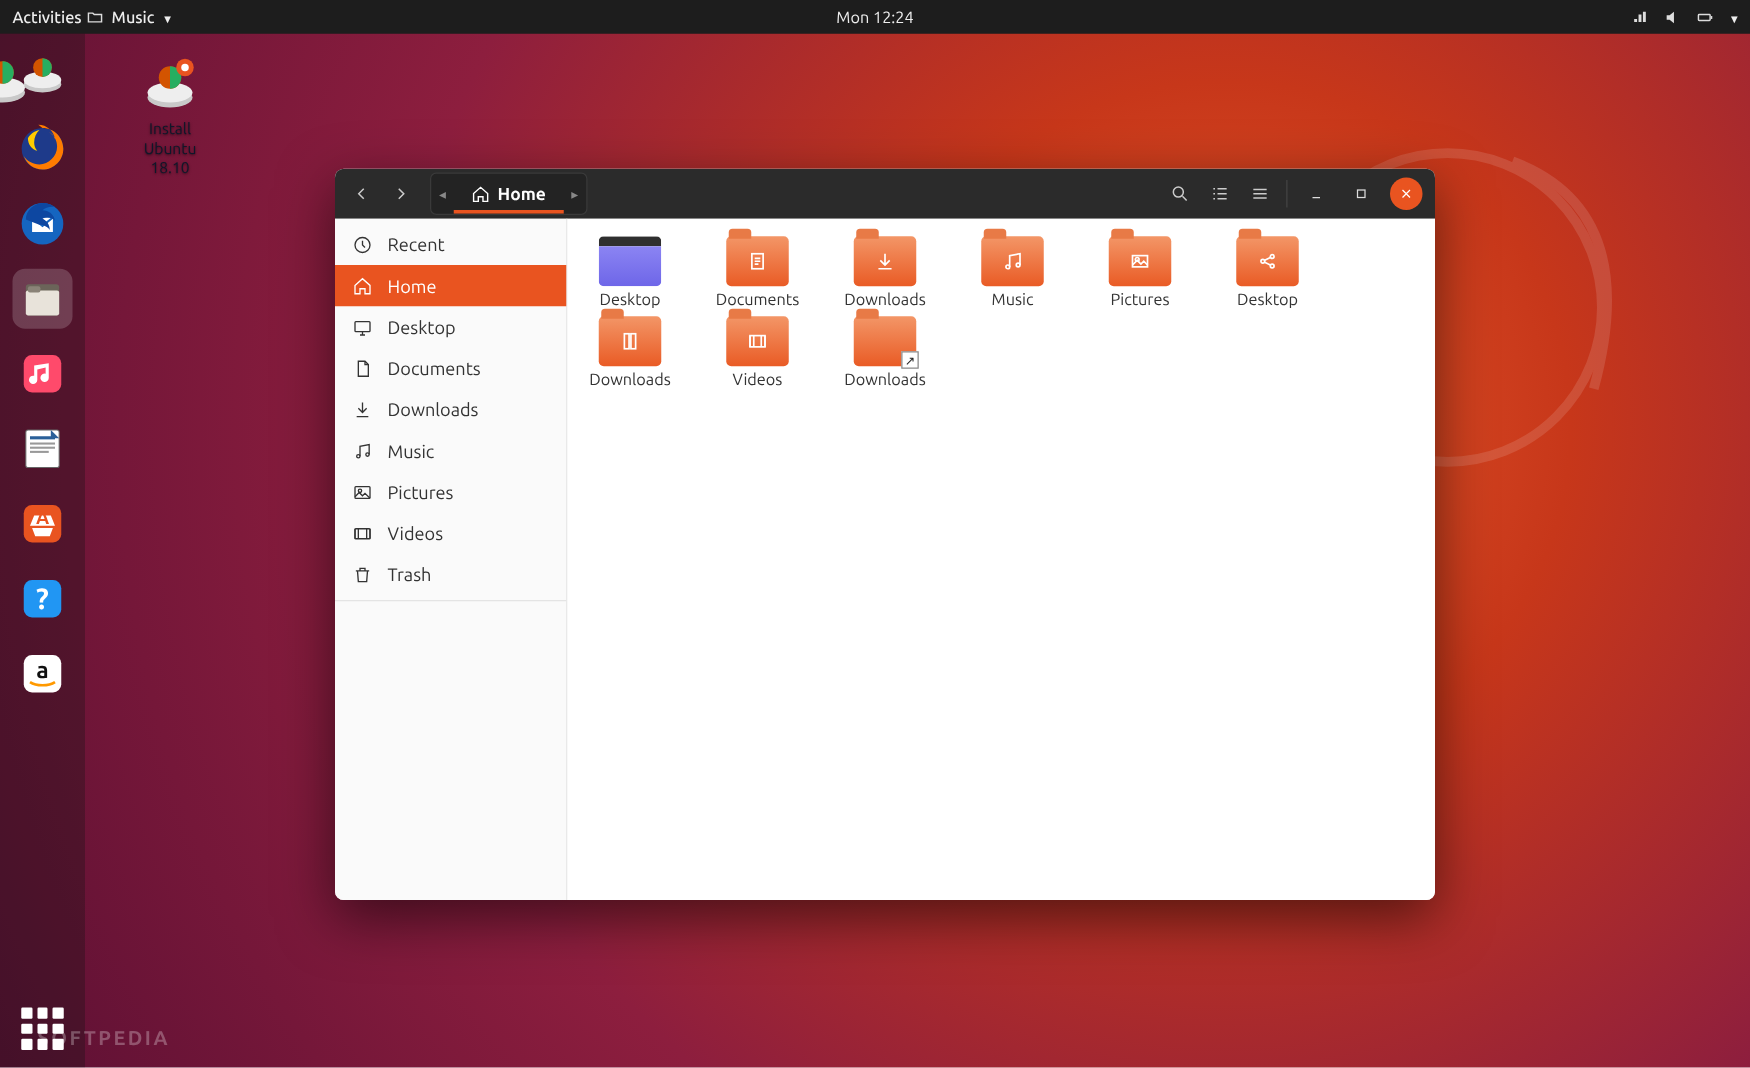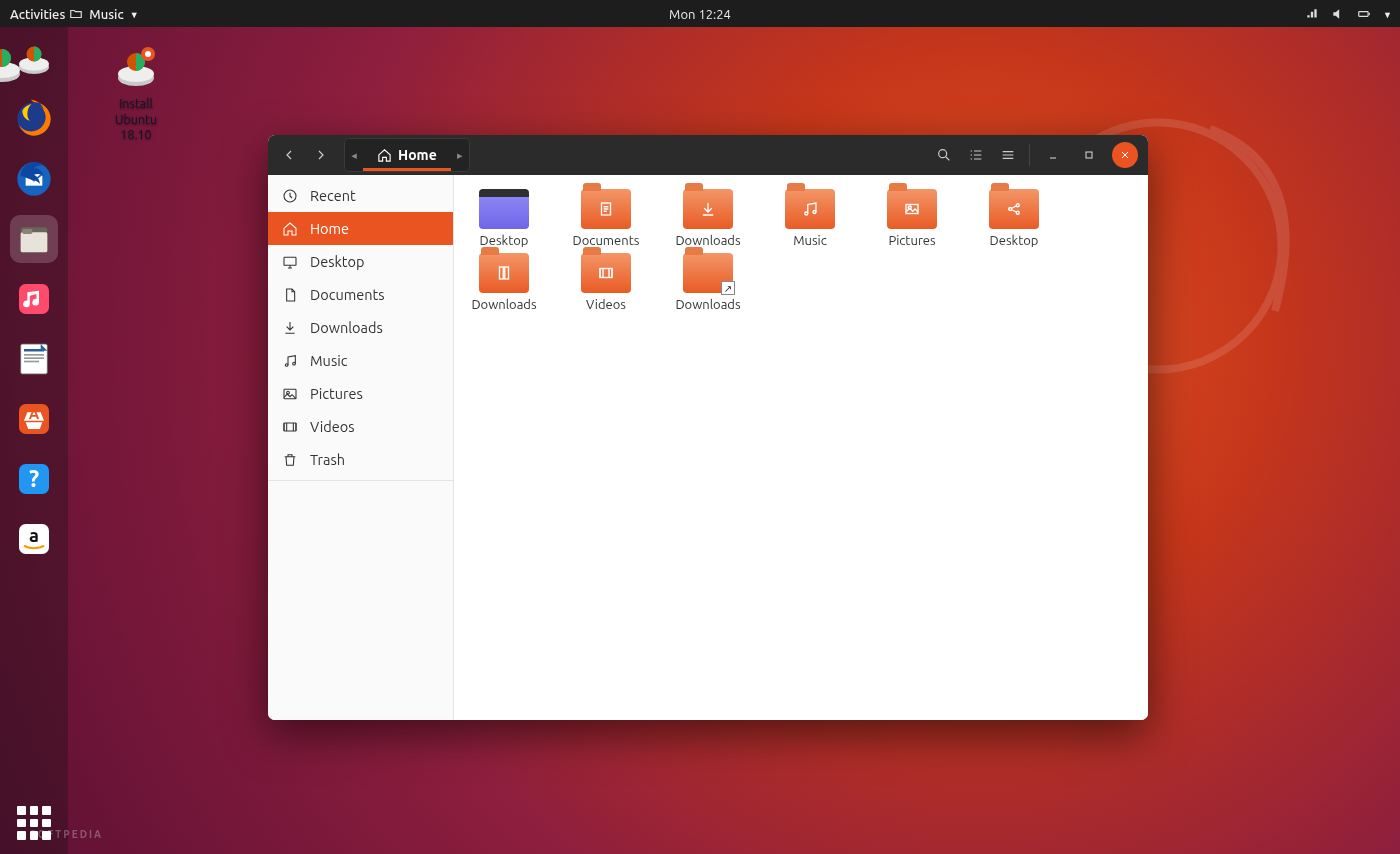--- a/index.html
+++ b/index.html
@@ -130,21 +130,21 @@
   .folder .glyph {
     position:absolute; inset:0; display:flex; align-items:center; justify-content:center;
     color:#fff;
   }
   .folder .glyph svg { width:18px; height:18px; stroke:#fff; fill:none; stroke-width:1.8; }
   .folder .shortcut {
     position:absolute; right:-2px; bottom:-2px; width:14px; height:14px;
     background:#fff; border:1px solid #888; font-size:10px; color:#222;
     display:flex; align-items:center; justify-content:center;
   }
-  .watermark { position:absolute; left:30px; bottom:14px; font-size:10px; letter-spacing:2px; color:rgba(255,255,255,.28); font-weight:600;}
+  .watermark { position:absolute; left:30px; bottom:14px; font-size:16px; letter-spacing:2px; color:rgba(255,255,255,.28); font-weight:600;}
 </style>
 </head>
 <body>
 
 <div class="wallpaper-art">
   <svg viewBox="0 0 400 400">
       <g stroke="#fff" stroke-width="6" fill="none">
     <circle cx="260" cy="120" r="95"></circle>
         <path d="M185 190 Q120 300 230 380"></path>
     <path d="M300 30 Q380 60 350 170"></path>

